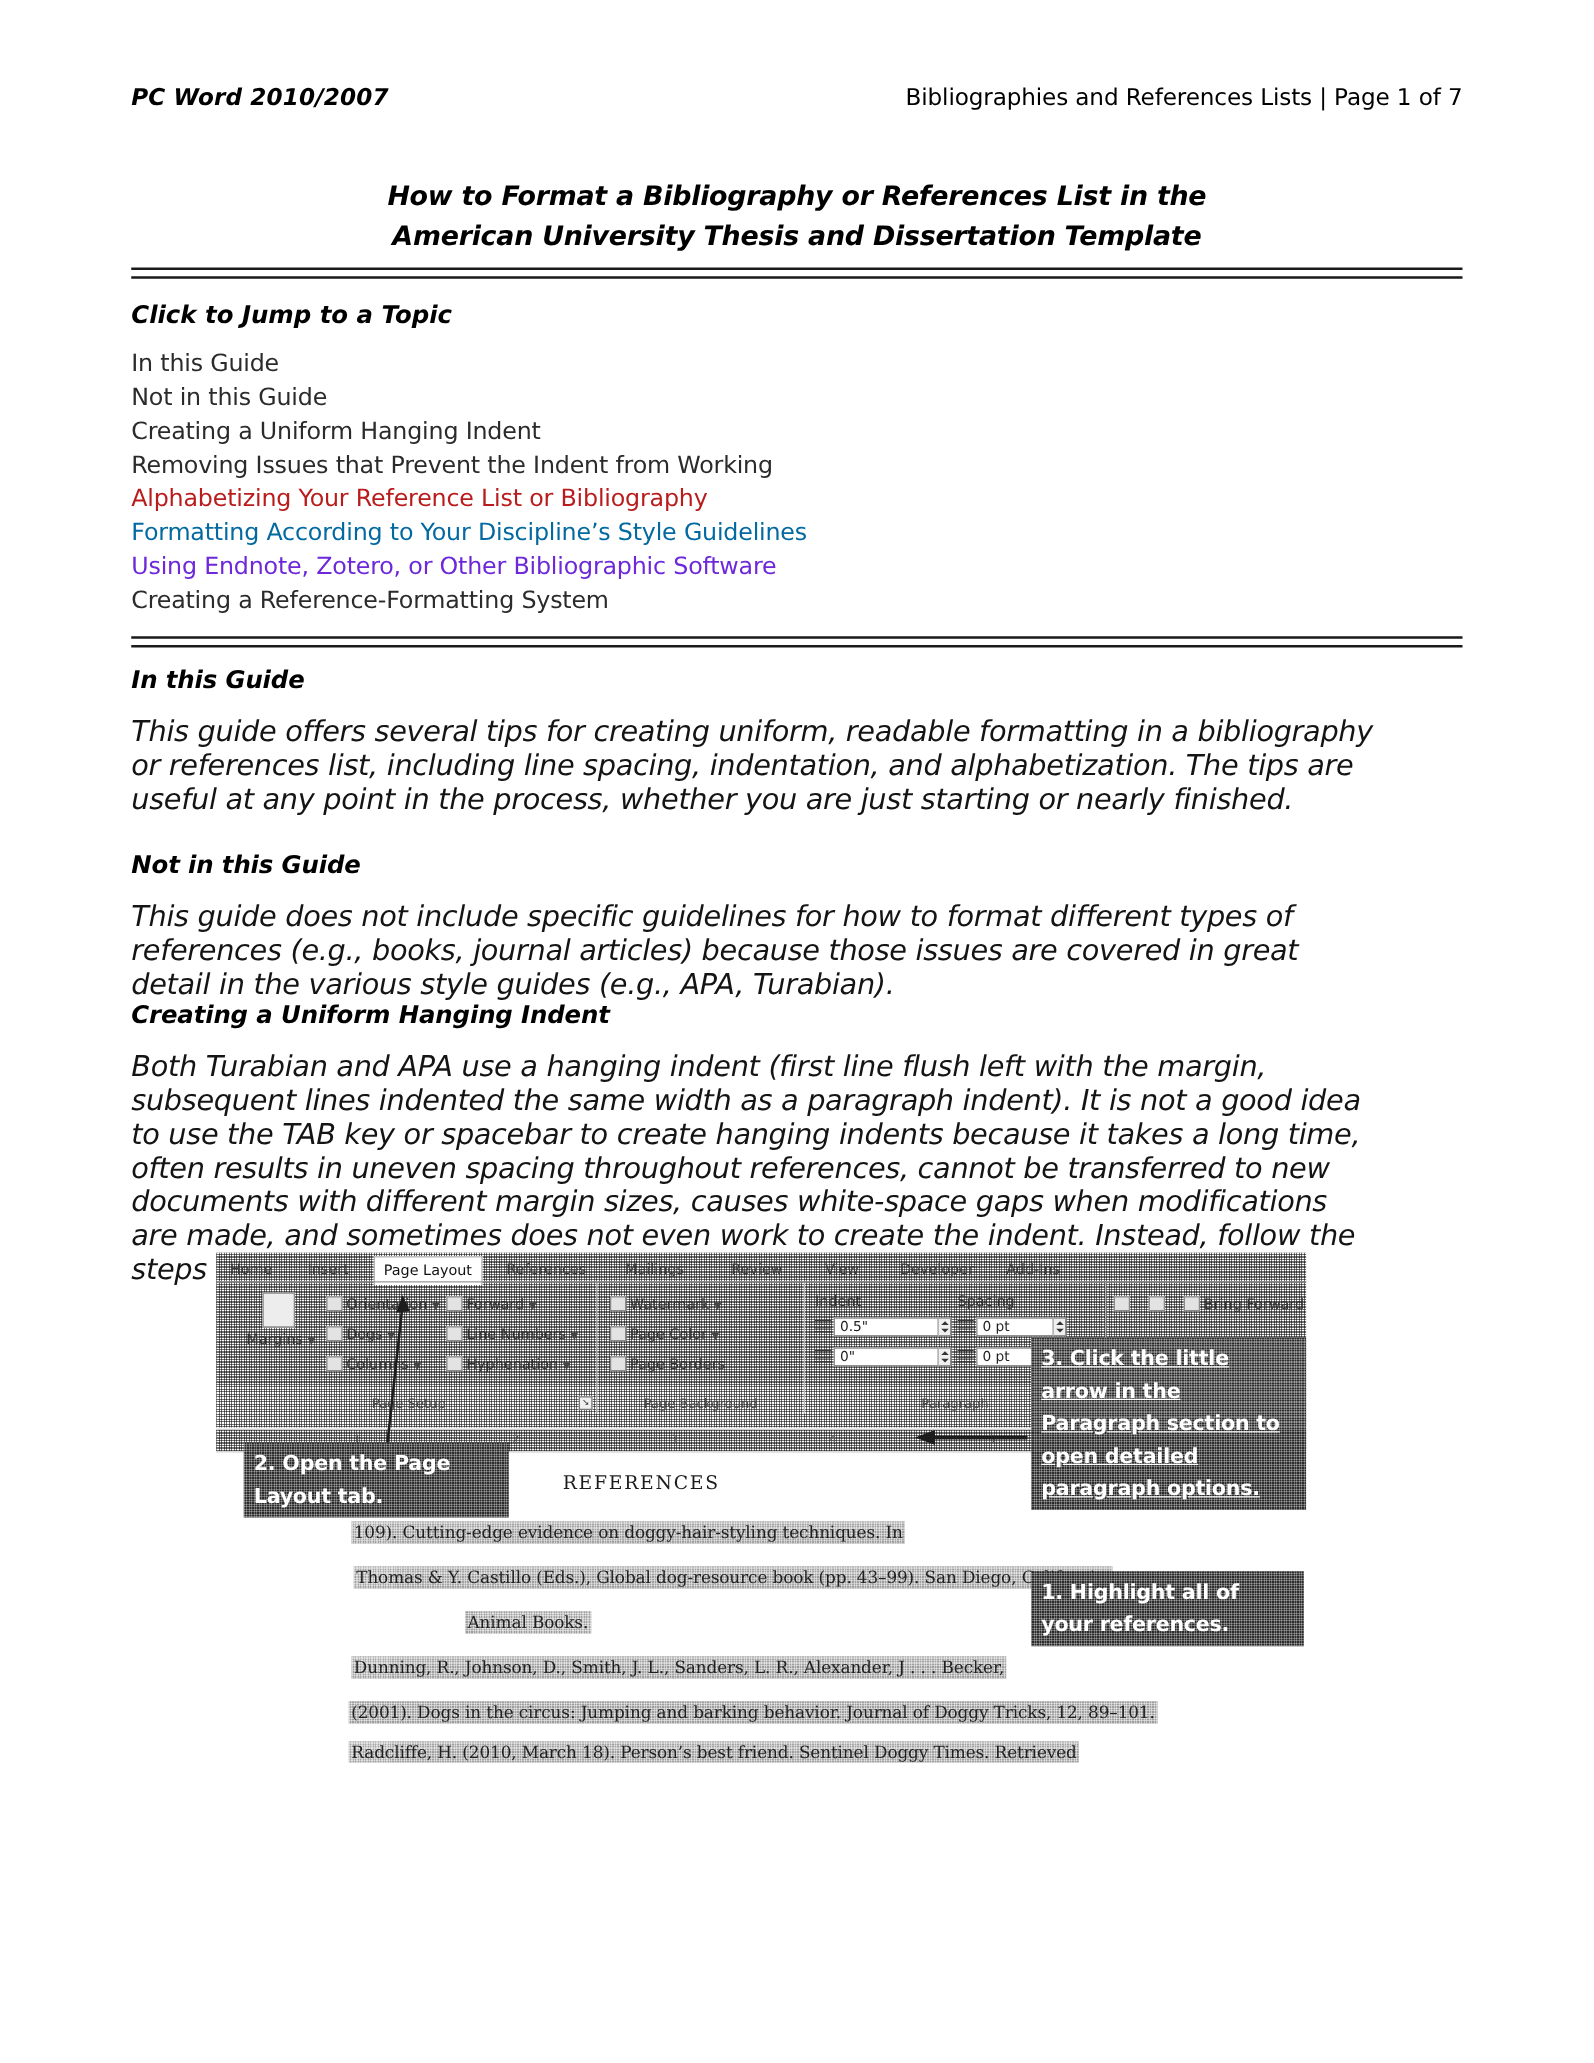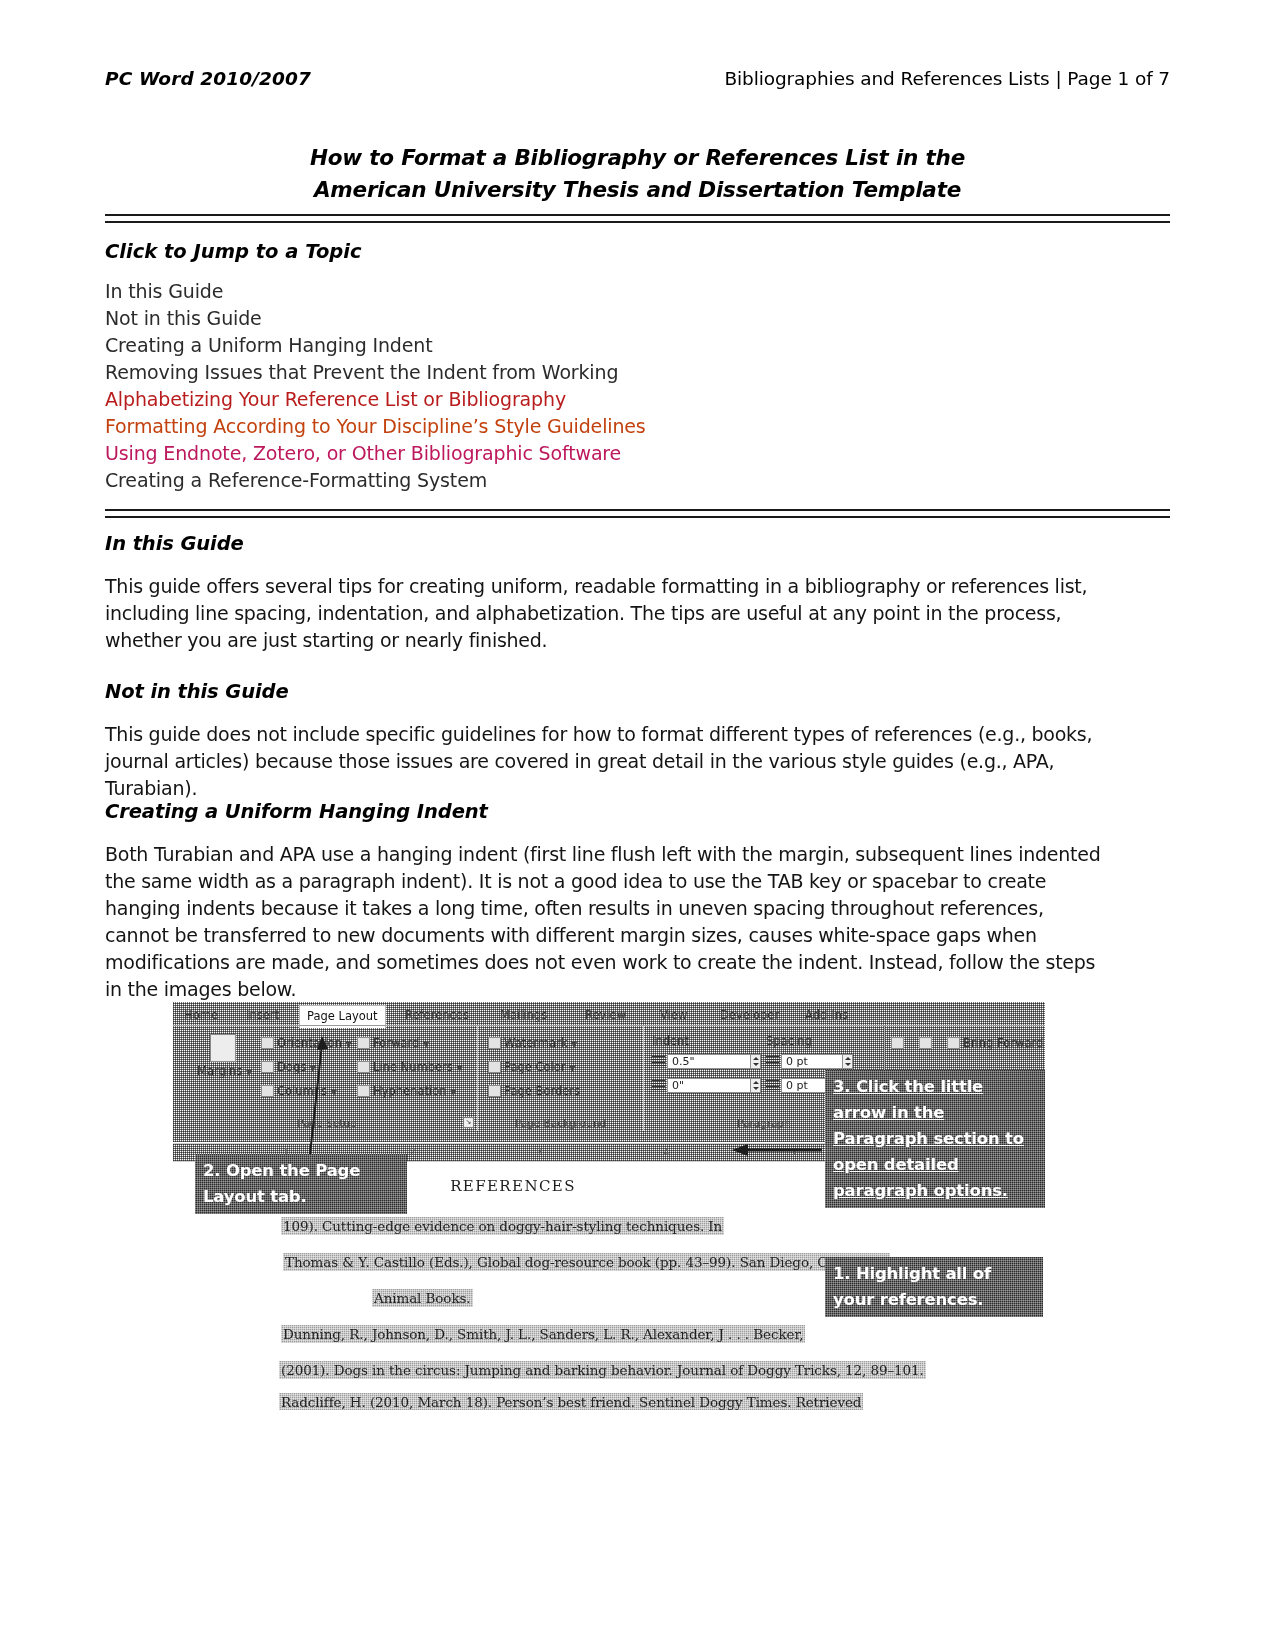--- a/index.html
+++ b/index.html
@@ -100,25 +100,26 @@
     width: 1000px;
   }
   .sec-head {
     font-style: italic;
     font-weight: bold;
     font-size: 19.5px;
     margin: 0 0 18px 0;
     letter-spacing: -0.1px;
   }
   .sec-body {
-    font-size: 19px;
+    font-size: 23px;
     line-height: 27px;
     margin: 0;
     letter-spacing: -0.25px;
     color: #141414;
+    font-style: italic;
   }
   #sec-in-guide { top: 532px; }
   #sec-not-in-guide { top: 680px; }
   #sec-hanging-indent { top: 800px; }
 
   
   .wordshot {
     position: absolute;
     left: 170px;
     top: 1002px;
@@ -364,22 +365,22 @@
 
   <div class="rule-double rule-1"></div>
 
   <div class="jump-title">Click to Jump to a Topic</div>
   <div class="toc">
     <a class="toc-item" href="#" style="color:#2b2b2b;text-decoration:none">In this Guide</a>
     <a class="toc-item" href="#" style="color:#2b2b2b;text-decoration:none">Not in this Guide</a>
     <a class="toc-item" href="#" style="color:#2b2b2b;text-decoration:none">Creating a Uniform Hanging Indent</a>
     <a class="toc-item" href="#" style="color:#2b2b2b;text-decoration:none">Removing Issues that Prevent the Indent from Working</a>
     <a class="toc-item" href="#" style="color:#b91c1c;text-decoration:none">Alphabetizing Your Reference List or Bibliography</a>
-    <a class="toc-item" href="#" style="color:#c2410c;text-decoration:none">Formatting According to Your Discipline’s Style Guidelines</a>
-    <a class="toc-item" href="#" style="color:#be185d;text-decoration:none">Using Endnote, Zotero, or Other Bibliographic Software</a>
+    <a class="toc-item" href="#" style="color:#0369a1;text-decoration:none">Formatting According to Your Discipline’s Style Guidelines</a>
+    <a class="toc-item" href="#" style="color:#6d28d9;text-decoration:none">Using Endnote, Zotero, or Other Bibliographic Software</a>
     <a class="toc-item" href="#" style="color:#2b2b2b;text-decoration:none">Creating a Reference-Formatting System</a>
   </div>
 
   <div class="rule-double rule-2"></div>
 
   <div class="section" id="sec-in-guide">
     <h2 class="sec-head">In this Guide</h2>
     <p class="sec-body">This guide offers several tips for creating uniform, readable formatting in a bibliography or references list, including line spacing, indentation, and alphabetization. The tips are useful at any point in the process, whether you are just starting or nearly finished.</p>
   </div>
 

